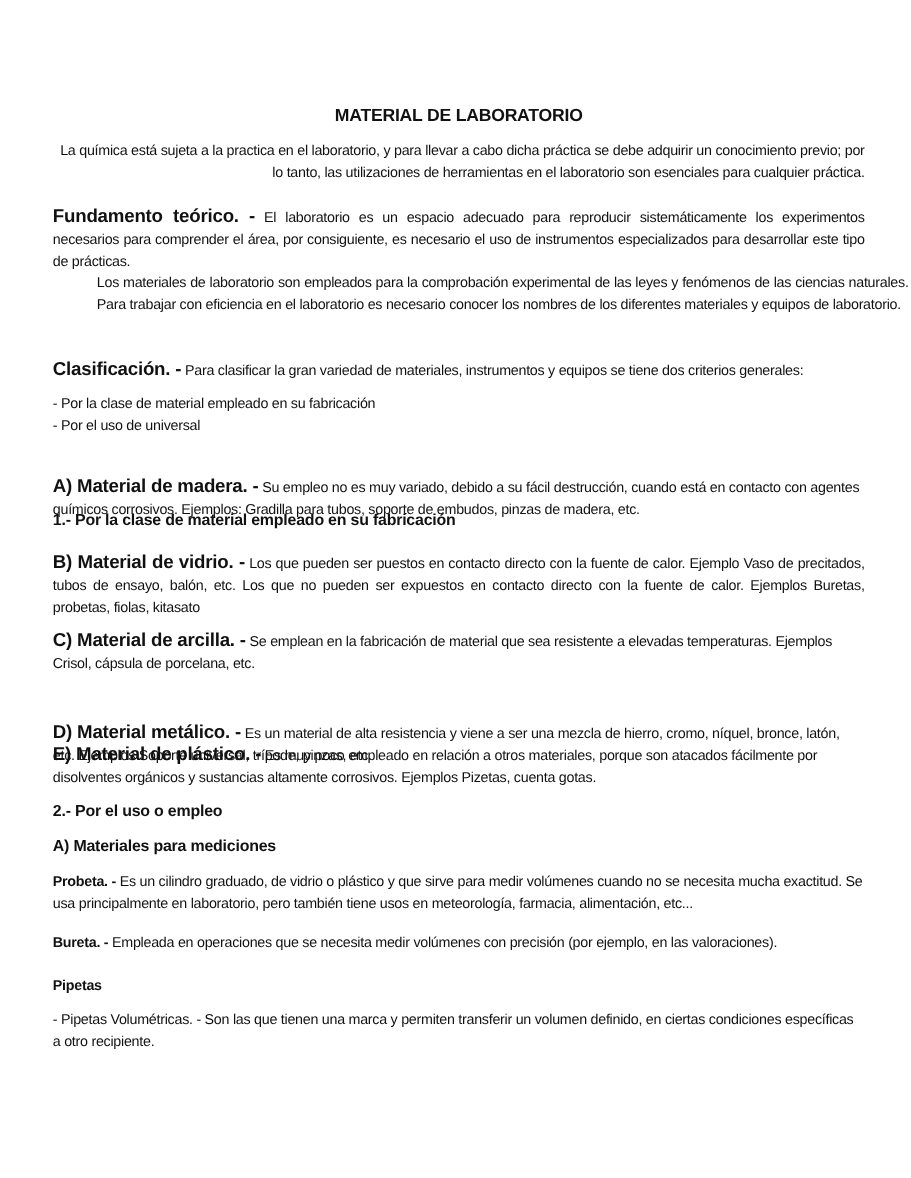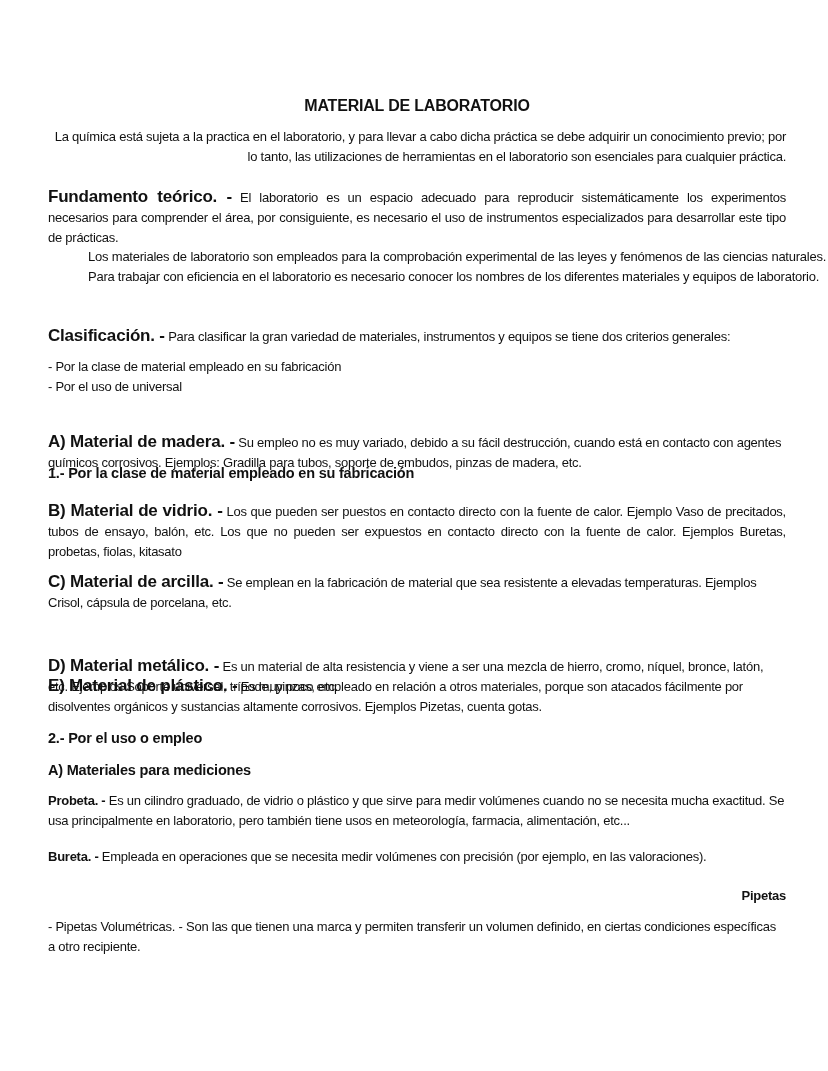--- a/index.html
+++ b/index.html
@@ -46,17 +46,17 @@
   <p class="blk" style="top:580px;"><span class="lbl-lg">E) Material de plástico. -</span><span> Es muy poco empleado en relación a otros materiales, porque son atacados fácilmente por disolventes orgánicos y sustancias altamente corrosivos. Ejemplos Pizetas, cuenta gotas.</span></p>
 
   <div class="blk h2" style="top:632px;">2.- Por el uso o empleo</div>
 
   <div class="blk h3" style="top:664px;">A) Materiales para mediciones</div>
 
   <p class="blk" style="top:695px;"><span class="small-bold">Probeta. -</span><span> Es un cilindro graduado, de vidrio o plástico y que sirve para medir volúmenes cuando no se necesita mucha exactitud.  Se usa principalmente en laboratorio, pero también tiene usos en meteorología, farmacia, alimentación, etc...</span></p>
 
   <p class="blk" style="top:751px;"><span class="small-bold">Bureta. -</span><span> Empleada en operaciones que se necesita medir volúmenes con precisión (por ejemplo, en las valoraciones).</span></p>
 
-  <p class="blk small-bold" style="top:790px;text-align:right;">Pipetas</p>
+  <p class="blk small-bold" style="top:790px;">Pipetas</p>
 
   <p class="blk" style="top:821px;">- Pipetas Volumétricas. - Son las que tienen una marca y permiten transferir un volumen definido, en ciertas condiciones específicas a otro recipiente.</p>
 
 </div>
 
 </body></html>

